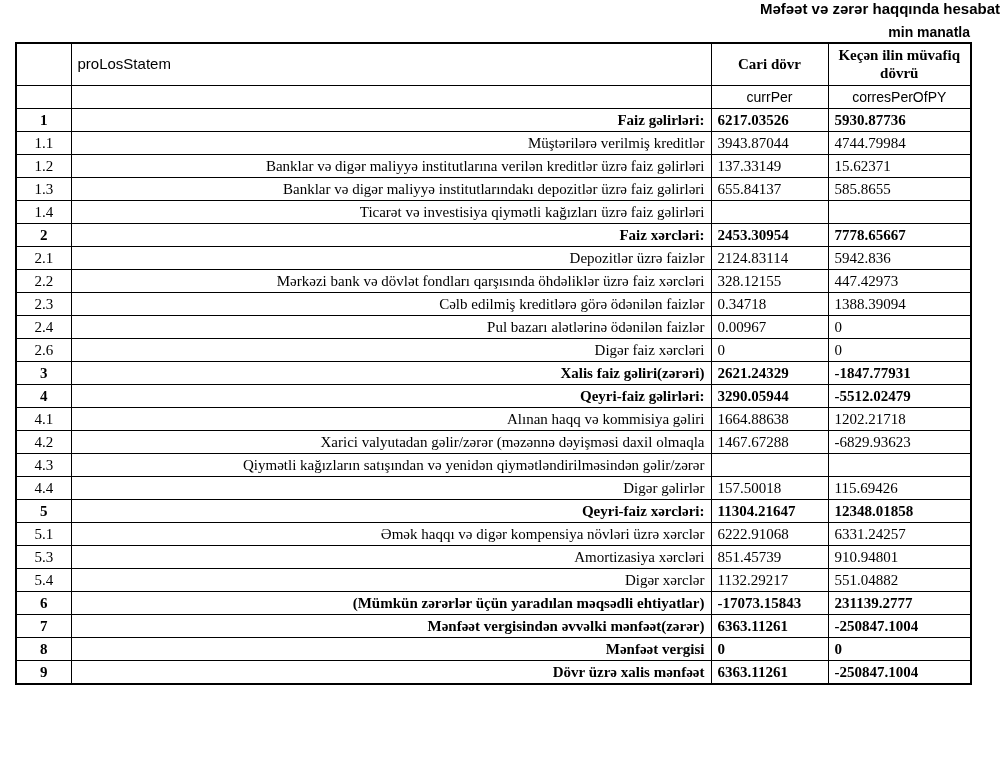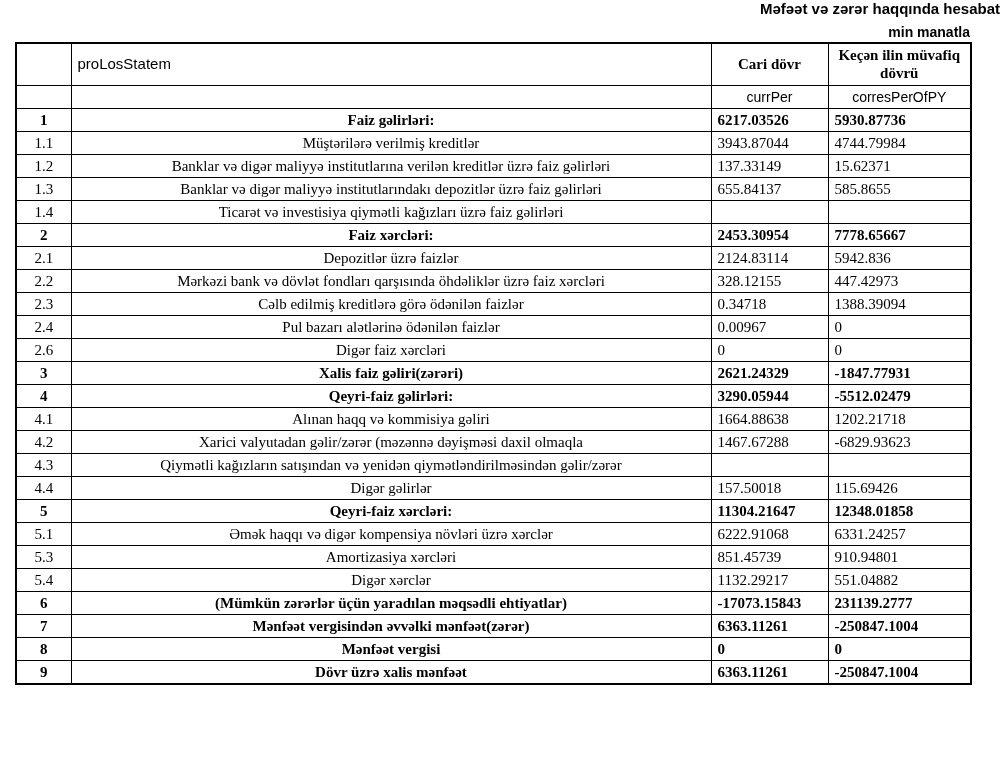--- a/index.html
+++ b/index.html
@@ -65,21 +65,21 @@
     font-family: "Liberation Sans", sans-serif;
     font-weight: normal;
     text-align: center;
     font-size: 14px;
     height: 20px;
   }
   .pl-table thead tr.fields-row td {
     height: 20px;
   }
   .num-cell  { text-align: center; }
-  .label-cell{ text-align: center; }
+  .label-cell{ text-align: right; }
   .value-cell{ }
   tr.bold-row td { font-weight: bold; }
   .pl-table tbody td { height: 21px; }
 </style>
 </head>
 <body>
 
 <div class="page">
   <div class="title">Məfəət və zərər haqqında hesabat</div>
   <div class="unit-note">min manatla</div>

